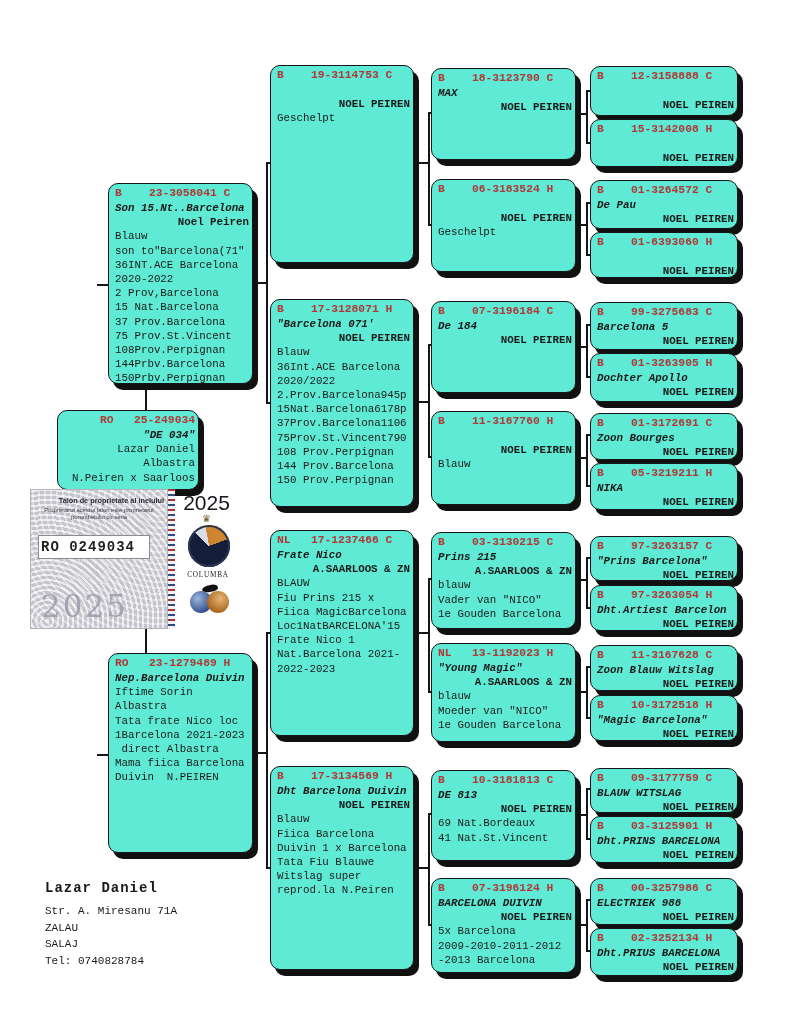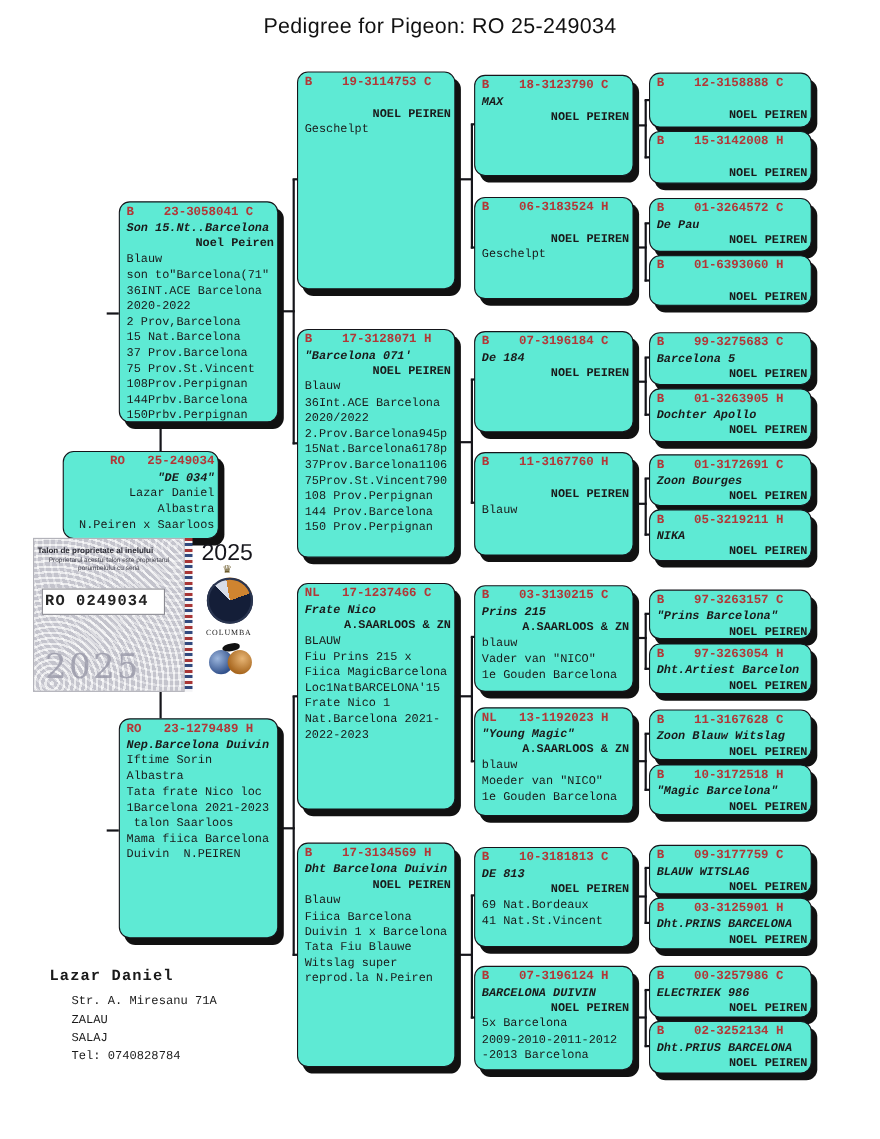--- a/index.html
+++ b/index.html
@@ -16,21 +16,21 @@
   .bline.b{font-weight:bold;text-align:right;}
   .conn{position:absolute;background:#15151a;z-index:1;}
   
   .talon{position:absolute;left:30px;top:489px;width:200px;height:140px;z-index:3;
          font-family:"Liberation Sans",sans-serif;}
   .talon-card{position:absolute;left:0;top:0;width:138px;height:140px;box-sizing:border-box;
          background-color:#dcdce0;border:1px solid #b3b3ba;
          background-image:
            repeating-radial-gradient(circle at 12% 95%, rgba(255,255,255,.55) 0 2px, rgba(140,140,160,.18) 2px 5px),
            repeating-radial-gradient(circle at 95% 5%, rgba(255,255,255,.45) 0 2px, rgba(140,140,160,.15) 2px 6px);}
-  .talon-title{margin:7px 3px 0;font-size:7.3px;font-weight:bold;text-align:left;color:#2a2a33;line-height:8px;}
+  .talon-title{margin:7px 3px 0;font-size:7.3px;font-weight:bold;text-align:right;color:#2a2a33;line-height:8px;}
   .talon-sub{margin:2px 7px 0;font-size:5.9px;text-align:center;color:#3a3a44;line-height:7px;}
   .serial{position:absolute;left:7px;top:45px;width:106px;background:#fff;border:1px solid #8a8a92;
          font-family:"Liberation Mono",monospace;font-size:14px;font-weight:bold;letter-spacing:1px;
          padding:3px 2px;color:#222;}
   .talon-wm{position:absolute;left:10px;bottom:4px;font-family:"DejaVu Serif",serif;font-size:31px;
          color:#9b9baa;letter-spacing:2px;opacity:.85;}
   .perf{position:absolute;left:138px;top:0;width:7px;height:140px;
          background:repeating-linear-gradient(180deg,#a83535 0 2.5px,#f4f4f6 2.5px 5px,#31497e 5px 7.5px,#f4f4f6 7.5px 10px);}
   .talon-year{position:absolute;left:153px;top:2px;width:47px;text-align:center;font-size:21px;color:#16161c;}
   .columba-crown{position:absolute;left:172px;top:25px;font-size:10px;color:#6b5a2a;line-height:10px;}
@@ -42,30 +42,29 @@
   .fci{position:absolute;left:160px;top:95px;width:40px;height:34px;}
   .fci .g1{position:absolute;left:0;top:7px;width:22px;height:22px;border-radius:50%;
          background:radial-gradient(circle at 35% 35%,#9cb6dd,#33528c 70%);}
   .fci .g2{position:absolute;left:17px;top:7px;width:22px;height:22px;border-radius:50%;
          background:radial-gradient(circle at 60% 35%,#e7b575,#a8671f 70%);}
   .fci .bird{position:absolute;left:12px;top:1px;width:16px;height:7px;background:#111;
          border-radius:60% 40% 50% 50%;transform:rotate(-8deg);}
   
   .owner{position:absolute;left:45px;top:880px;}
   .owner-name{font-size:14px;font-weight:bold;letter-spacing:1px;margin-bottom:7px;}
-  .owner-line{font-size:11px;line-height:16.5px;margin-left:20px;}
+  .owner-line{font-size:11px;line-height:16.5px;}
   .footer{position:absolute;left:0;top:977px;width:748px;text-align:right;font-size:8px;
          font-style:italic;color:#222;}
   .footer span{margin-left:20px;}
 </style>
 </head>
 <body>
 
 <div class="page">
-  <div class="doc-title">Pedigree for Pigeon: RO  25-249034</div>
 
   <div id="tree">
       <div class="conn" style="left: 145px; top: 383px; width: 2px; height: 27px;"></div>
       <div class="conn" style="left: 145px; top: 488px; width: 2px; height: 165px;"></div>
       <div class="conn" style="left: 97px; top: 284px; width: 11px; height: 2px;"></div>
       <div class="conn" style="left: 97px; top: 754px; width: 11px; height: 2px;"></div>
       <div class="conn" style="left: 252px; top: 282px; width: 16px; height: 2px;"></div>
       <div class="conn" style="left: 266px; top: 163px; width: 2px; height: 241px;"></div>
       <div class="conn" style="left: 266px; top: 162px; width: 6px; height: 2px;"></div>
       <div class="conn" style="left: 266px; top: 402px; width: 6px; height: 2px;"></div>
@@ -144,21 +143,21 @@
         <div class="bline">144Prbv.Barcelona</div>
         <div class="bline">150Prbv.Perpignan</div>
       </div>
       <div class="pbox" style="left: 108px; top: 653px; width: 145px; height: 200px;">
         <div class="ring">RO   23-1279489 H</div>
         <div class="bline i">Nep.Barcelona Duivin</div>
         <div class="bline">Iftime Sorin</div>
         <div class="bline">Albastra</div>
         <div class="bline">Tata frate Nico loc</div>
         <div class="bline">1Barcelona 2021-2023</div>
-        <div class="bline"> talon Saarloos</div>
+        <div class="bline"> direct Albastra</div>
         <div class="bline">Mama fiica Barcelona</div>
         <div class="bline">Duivin  N.PEIREN</div>
       </div>
       <div class="pbox" style="left: 270px; top: 65px; width: 144px; height: 198px;">
         <div class="ring">B    19-3114753 C</div>
         <div class="bline">&nbsp;</div>
         <div class="bline b">NOEL PEIREN</div>
         <div class="bline">Geschelpt</div>
       </div>
       <div class="pbox" style="left: 270px; top: 299px; width: 144px; height: 208px;">

